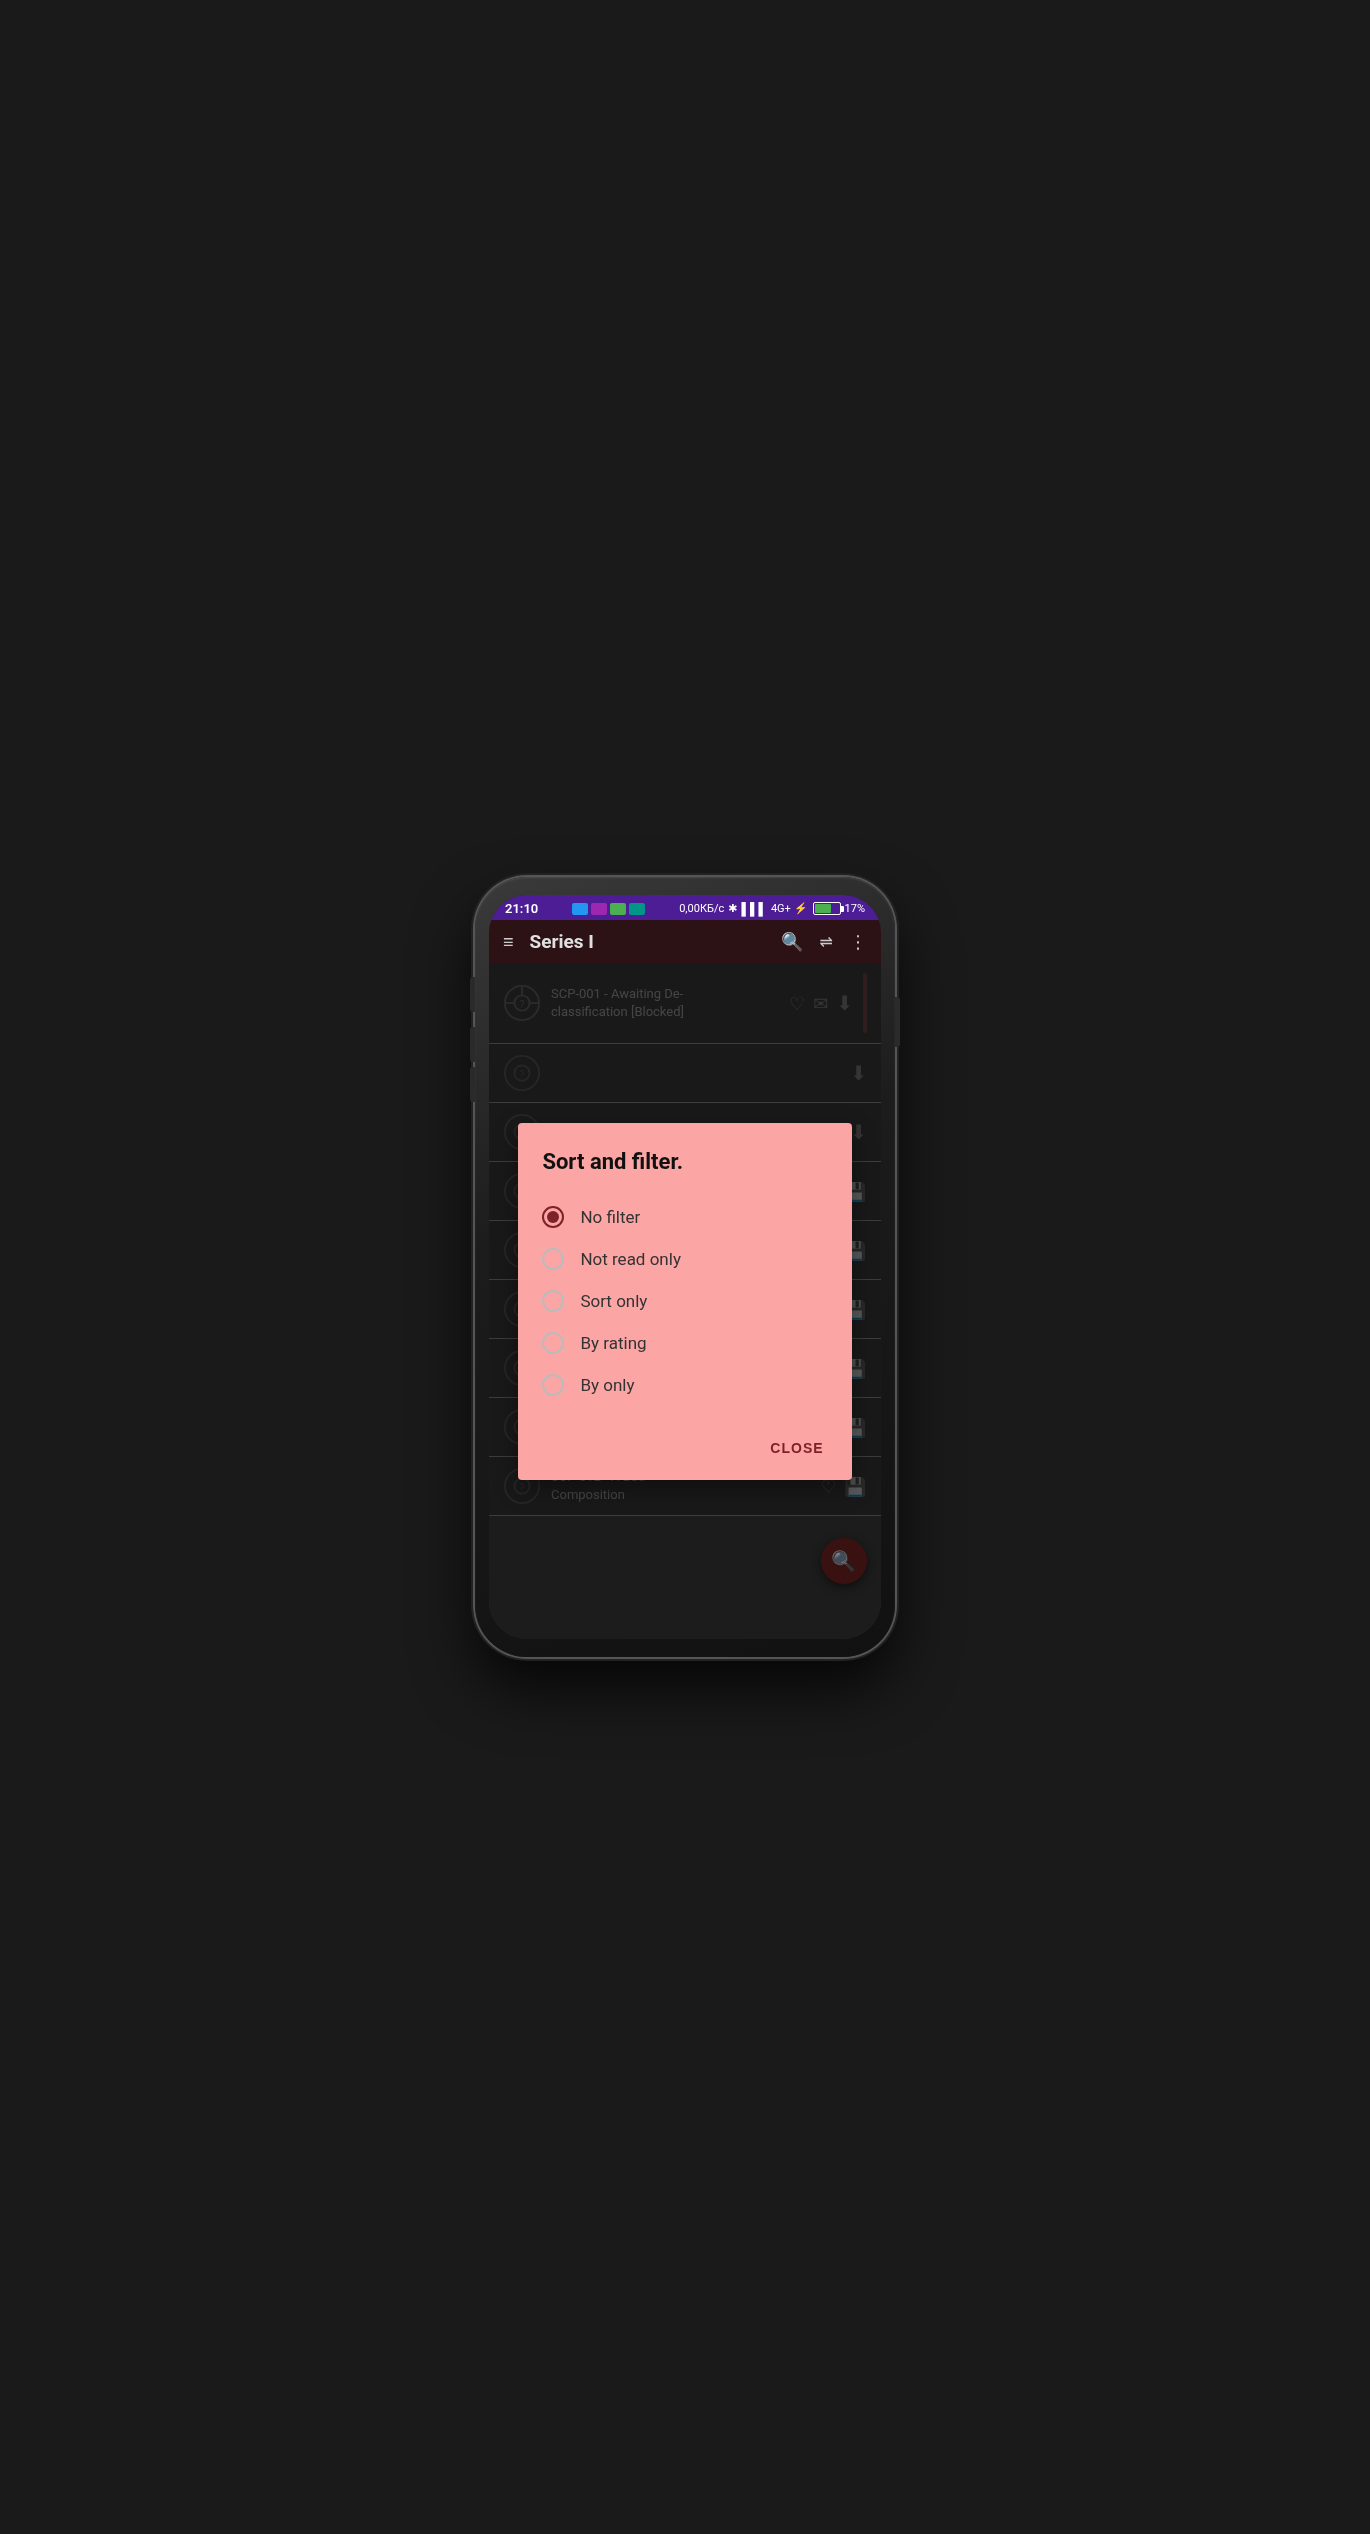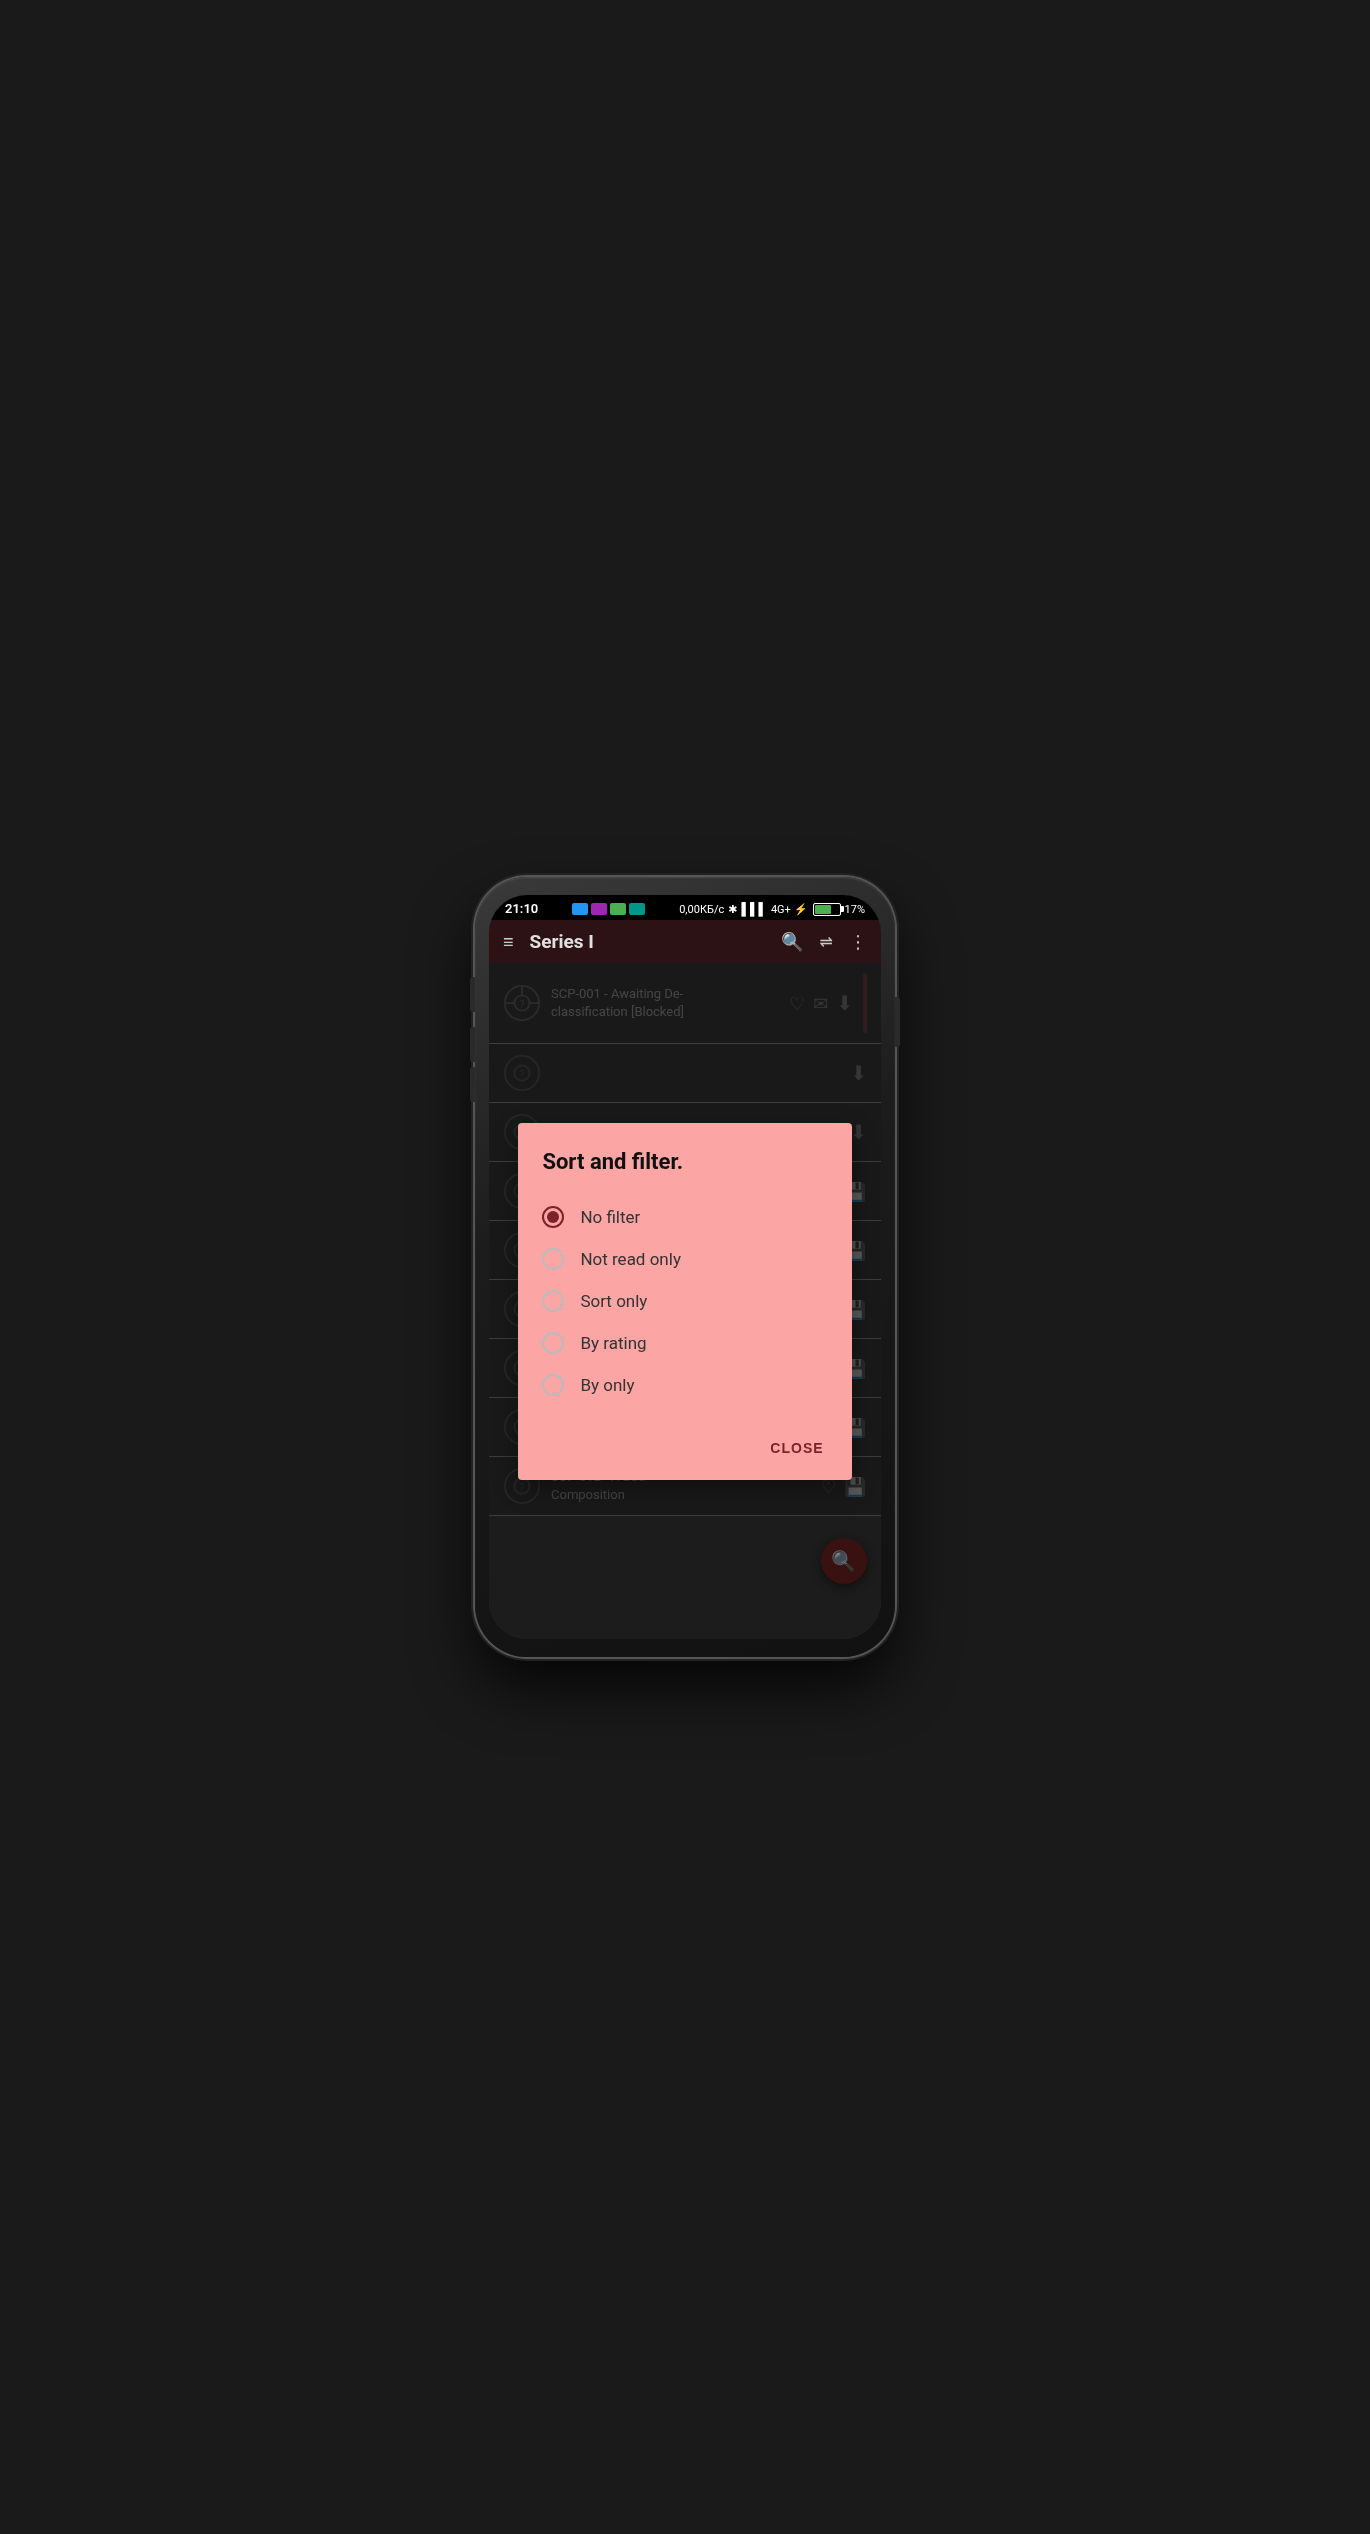--- a/index.html
+++ b/index.html
@@ -51,21 +51,21 @@
       background: #2d2d2d;
       border-radius: 38px;
       overflow: hidden;
       position: relative;
       display: flex;
       flex-direction: column;
     }
 
     
     .status-bar {
-      background: #000000;
+      background: #4c1d95;
       display: flex;
       justify-content: space-between;
       align-items: center;
       padding: 6px 16px 4px;
       flex-shrink: 0;
     }
     .status-time {
       color: #fff;
       font-size: 13px;
       font-weight: 600;
@@ -80,21 +80,21 @@
       height: 12px;
       border-radius: 2px;
       display: inline-block;
     }
     .icon-box.blue { background: #2196f3; }
     .icon-box.purple { background: #9c27b0; }
     .icon-box.green { background: #4caf50; }
     .icon-box.teal { background: #009688; }
     .status-right {
       display: flex;
-      align-items: flex-end;
+      align-items: center;
       gap: 4px;
       color: #fff;
       font-size: 11px;
     }
     .battery-bar {
       width: 28px;
       height: 13px;
       border: 1.5px solid #fff;
       border-radius: 2px;
       position: relative;

